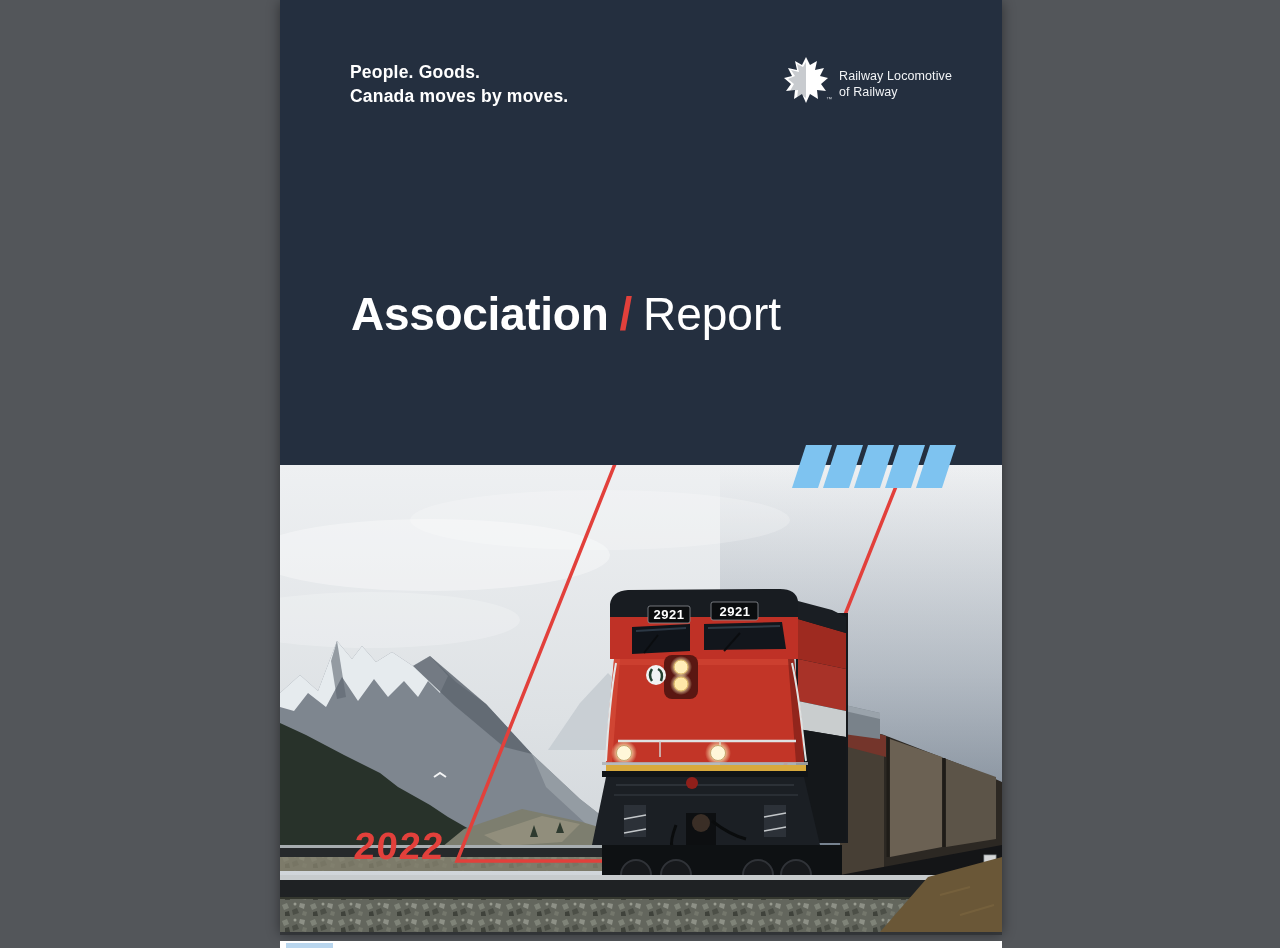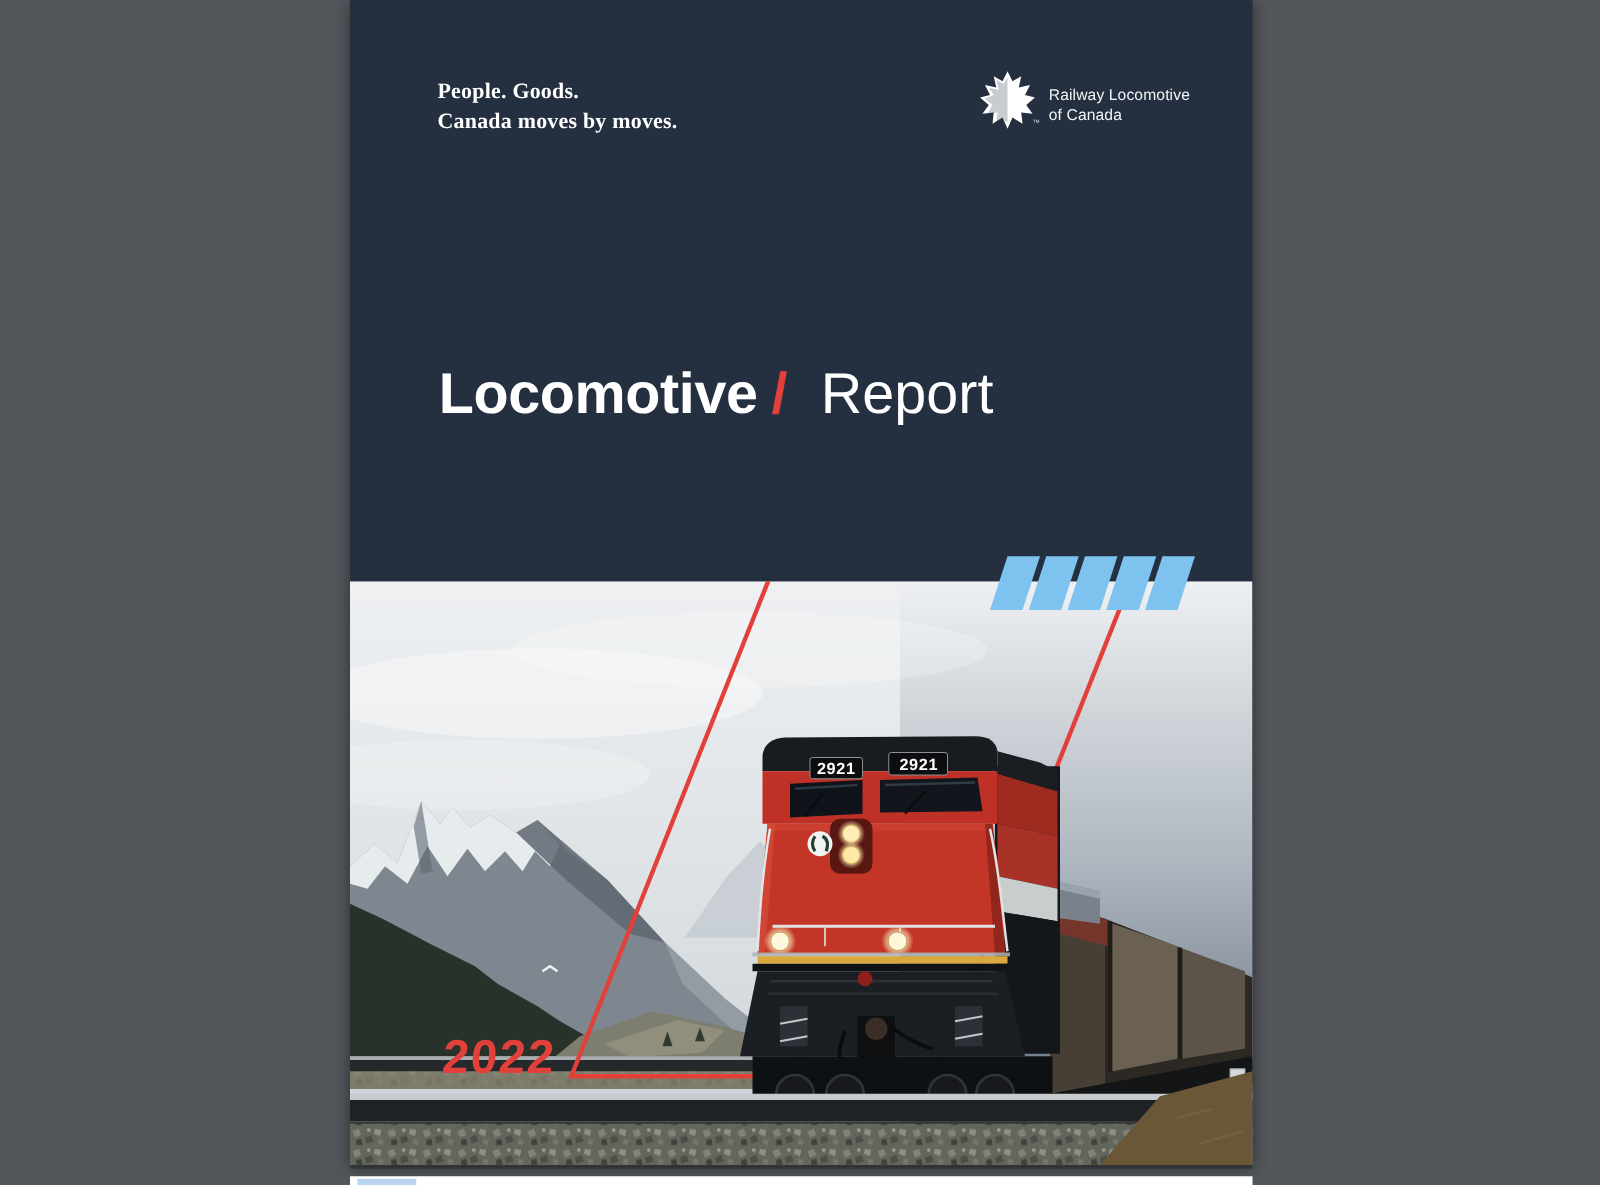--- a/index.html
+++ b/index.html
@@ -1,30 +1,30 @@
 <!DOCTYPE html>
 <html><head>
 <meta charset="utf-8">
 <style>
   html,body{margin:0;padding:0;background:#53565a;}
   #screen{position:relative;width:1280px;height:948px;overflow:hidden;background:#53565a;
           font-family:"Liberation Sans",sans-serif;}
   .page{position:absolute;left:280px;top:0;width:722px;height:932px;background:#242f3f;
         box-shadow:0 2px 12px rgba(0,0,0,.45);}
   .tagline{position:absolute;left:70px;top:60px;font-size:17.5px;line-height:24px;
-           font-weight:700;color:#ffffff;letter-spacing:.2px;font-family:Liberation Serif, serif;}
+           font-weight:700;color:#ffffff;letter-spacing:.2px;}
   .logo{position:absolute;left:502px;top:56px;display:flex;gap:9px;color:#fff;}
   .leaf-wrap{position:relative;width:48px;height:48px;}
   .leaf-wrap .tm{position:absolute;right:-2px;bottom:2px;font-size:6px;color:#cfd4da;}
   .logo-text{font-size:12.5px;line-height:15.5px;font-weight:400;margin-top:13px;
              letter-spacing:.1px;color:#f2f4f6;}
   .title{position:absolute;left:71px;top:196px;font-size:46px;line-height:58px;
          font-weight:700;color:#ffffff;letter-spacing:-.3px;z-index:3;}
   .title .slash{color:#e2403b;font-weight:700;margin:0 11px;}
-  .title .light{font-weight:400;letter-spacing:0;margin-left:16px;}
+  .title .light{font-weight:400;letter-spacing:0;}
   .year{position:absolute;left:74px;top:825px;font-size:38px;font-weight:700;color:#e2403b;
         transform:skewX(-5deg);letter-spacing:1.5px;z-index:4;}
   .scene{position:absolute;left:0;top:405px;width:722px;height:527px;z-index:2;}
   .page-gap-shadow{position:absolute;left:280px;top:932px;width:722px;height:3px;
                    background:#2e3033;opacity:.75;}
   .next-page{position:absolute;left:280px;top:941px;width:722px;height:7px;background:#ffffff;}
   .next-accent{position:absolute;left:6px;top:2px;width:47px;height:5px;background:#b9d6ee;}
   .svg-num{font-family:"Liberation Sans",sans-serif;font-weight:700;font-size:13px;
            fill:#ffffff;letter-spacing:.5px;}
 </style>
@@ -42,27 +42,27 @@
     <div class="logo">
       <div class="leaf-wrap">
         <svg width="48" height="48" viewBox="0 0 46 48">
           <path fill="#ffffff" d="M23 1 L27 9 L34 5 L32 14 L41 12 L37 20 L45 22 L38 28 L43 35 L34 34 L35 43 L27 38 L23 47 L19 38 L11 43 L12 34 L3 35 L8 28 L1 22 L9 20 L5 12 L14 14 L12 5 L19 9 Z"></path>
           <path fill="#242f3f" d="M23 6 L23 42 L20 40 L14 43 L15 34 L7 35 L11 28 L5 23 L12 20 L8 14 L16 16 L14 8 L20 11 Z" opacity="0.25"></path>
         </svg>
         <span class="tm">™</span>
       </div>
       <div class="logo-text">
         <div>Railway Locomotive</div>
-        <div>of Canada</div>
+        <div>of Railway</div>
       </div>
     </div>
 
     <h1 class="title">
       <br>
-      <span>Locomotive</span><span class="slash">/</span><span class="light">Report</span>
+      <span>Association</span><span class="slash">/</span><span class="light">Report</span>
     </h1>
 
     <div class="year">2022</div>
 
     <svg class="scene" viewBox="0 0 722 527">
       <defs>
         <linearGradient id="skyV" x1="0" y1="0" x2="0" y2="1">
           <stop offset="0" stop-color="#eef0f2"></stop>
             <stop offset="0.55" stop-color="#dde1e4"></stop>
           <stop offset="1" stop-color="#ccd1d6"></stop>

